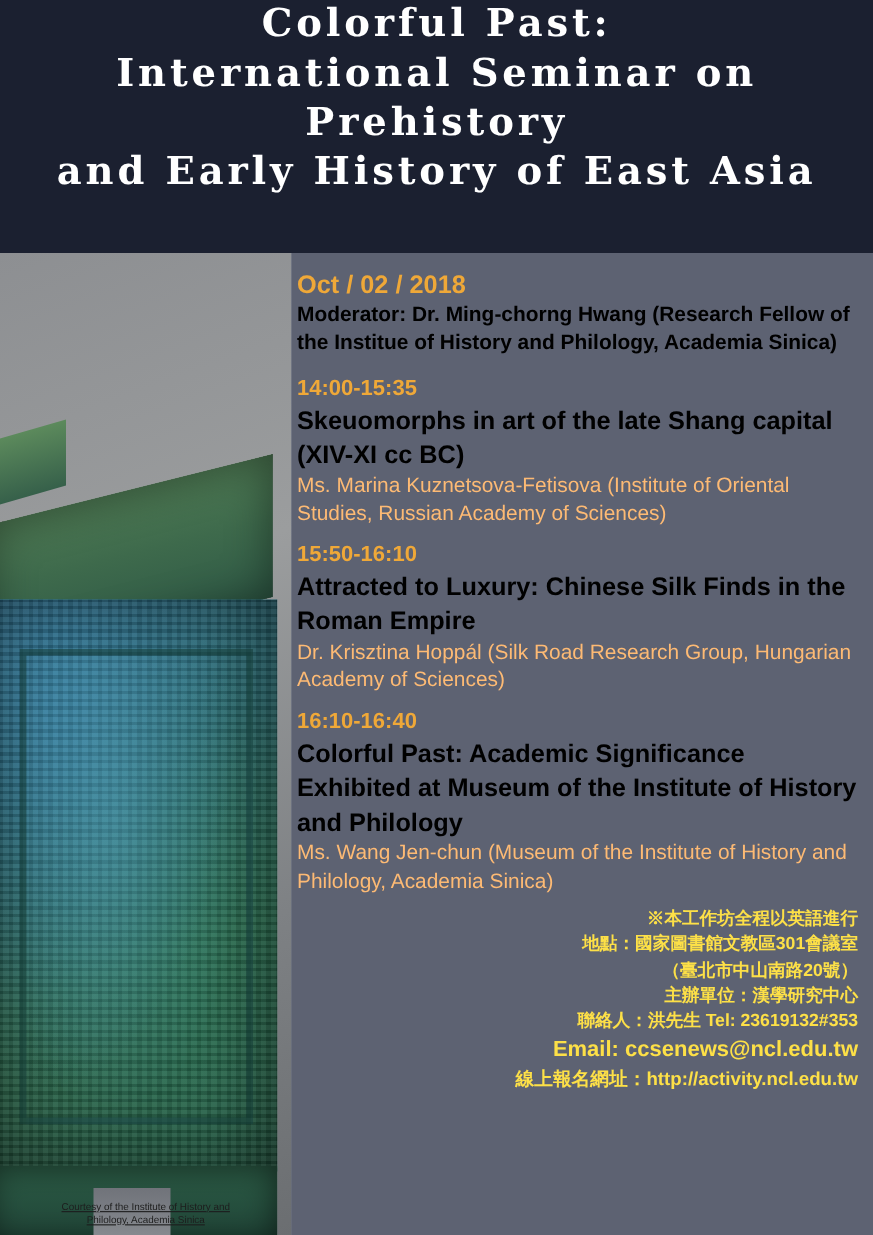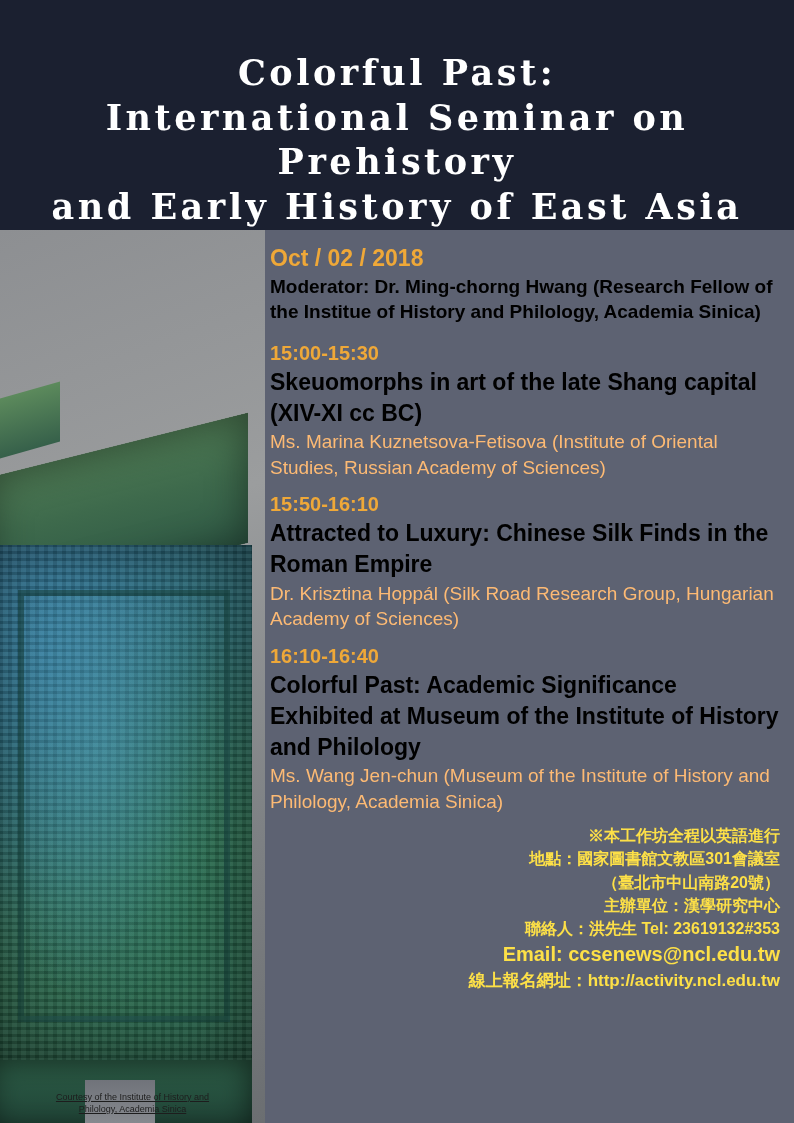--- a/index.html
+++ b/index.html
@@ -20,21 +20,21 @@
     background: #1e2330;
     overflow: hidden;
   }
   
   .header {
     height: 230px;
     background: #1b2030;
     display: flex;
     flex-direction: column;
     align-items: center;
-    justify-content: flex-end;
+    justify-content: flex-start;
     padding: 0 20px;
     box-sizing: border-box;
   }
   .header-title {
     color: #ffffff;
     font-family: "DejaVu Serif", serif;
     font-size: 35px;
     font-weight: bold;
     letter-spacing: 3.5px;
     text-align: center;
@@ -241,21 +241,21 @@
 Philology, Academia Sinica</div>
       </div>
     </div>
 
     <div class="right-col">
 
       <div class="date">Oct / 02 / 2018</div>
       <div class="moderator">Moderator: Dr. Ming-chorng Hwang (Research Fellow of the Institue of History and Philology, Academia Sinica)</div>
 
       <div class="session">
-        <div class="s-time">15:00-15:30</div>
+        <div class="s-time">14:00-15:35</div>
         <div class="s-title">Skeuomorphs in art of the late Shang capital (XIV-XI cc BC)</div>
         <div class="s-speaker">Ms. Marina Kuznetsova-Fetisova (Institute of Oriental Studies, Russian Academy of Sciences)</div>
       </div>
 
       <div class="session">
         <div class="s-time">15:50-16:10</div>
         <div class="s-title">Attracted to Luxury: Chinese Silk Finds in the Roman Empire</div>
         <div class="s-speaker">Dr. Krisztina Hoppál (Silk Road Research Group, Hungarian Academy of Sciences)</div>
       </div>
 

